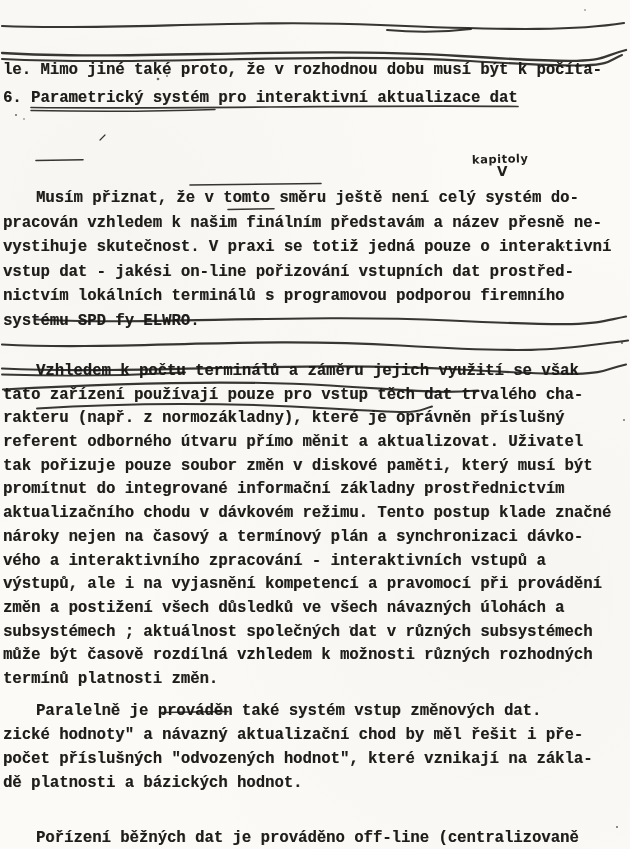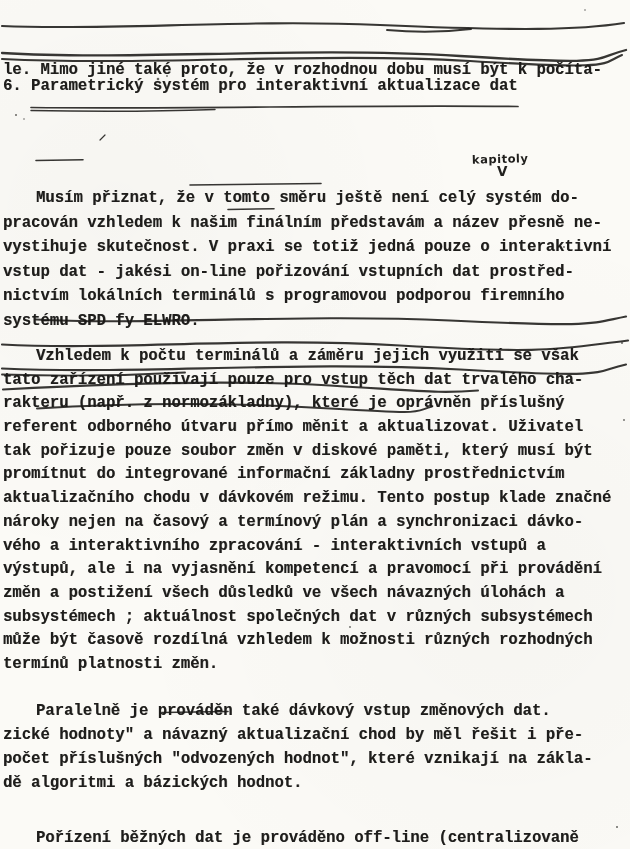--- a/index.html
+++ b/index.html
@@ -22,23 +22,23 @@
     color:var(--ink);
     text-shadow:0.4px 0.3px 0.3px rgba(30,29,27,0.5);
   }
   .block{
     position:absolute;
     left:3px;right:1px;
     white-space:pre;
   }
   .block .ln{height:var(--lh);line-height:var(--lh);}
   .carry{--lh:25px;top:4px;}
-  .headline{--lh:25px;top:74px;line-height:25px;}
+  .headline{--lh:25px;top:86px;line-height:25px;}
   .p1{--lh:24.5px;top:132px;}
-  .p2{--lh:23.7px;top:291px;}
+  .p2{--lh:23.7px;top:306px;}
   .p3{--lh:24px;top:645px;}
   .p4{--lh:25.5px;top:772px;}
   .para .ln:first-child{text-indent:33px;}
   .annot{
     position:absolute;
     font-family:"DejaVu Sans",sans-serif;
     font-weight:700;
     color:#201f1d;
     text-shadow:none;
   }
@@ -74,21 +74,21 @@
   <div class="block para p1">
     
   <div class="ln">Musím přiznat, že v tomto směru ještě není celý systém do-</div><div class="ln">pracován vzhledem k našim finálním představám a název přesně ne-</div><div class="ln">vystihuje skutečnost. V praxi se totiž jedná pouze o interaktivní</div><div class="ln">vstup dat - jakési on-line pořizování vstupních dat prostřed-</div><div class="ln">nictvím lokálních terminálů s programovou podporou firemního</div><div class="ln">systému SPD fy ELWRO.</div></div>
 
   <div class="block para p2">
     
   <div class="ln">Vzhledem k počtu terminálů a záměru jejich využití se však</div><div class="ln">tato zařízení používají pouze pro vstup těch dat trvalého cha-</div><div class="ln">rakteru (např. z normozákladny), které je oprávněn příslušný</div><div class="ln">referent odborného útvaru přímo měnit a aktualizovat. Uživatel</div><div class="ln">tak pořizuje pouze soubor změn v diskové paměti, který musí být</div><div class="ln">promítnut do integrované informační základny prostřednictvím</div><div class="ln">aktualizačního chodu v dávkovém režimu. Tento postup klade značné</div><div class="ln">nároky nejen na časový a termínový plán a synchronizaci dávko-</div><div class="ln">vého a interaktivního zpracování - interaktivních vstupů a</div><div class="ln">výstupů, ale i na vyjasnění kompetencí a pravomocí při provádění</div><div class="ln">změn a postižení všech důsledků ve všech návazných úlohách a</div><div class="ln">subsystémech ; aktuálnost společných dat v různých subsystémech</div><div class="ln">může být časově rozdílná vzhledem k možnosti různých rozhodných</div><div class="ln">termínů platnosti změn.</div></div>
 
   <div class="block para p3">
     
-  <div class="ln">Paralelně je prováděn také dávkový vstup změnových dat.</div><div class="ln">zické hodnoty" a návazný aktualizační chod by měl řešit i pře-</div><div class="ln">počet příslušných "odvozených hodnot", které vznikají na zákla-</div><div class="ln">dě algoritmi a bázických hodnot.</div></div>
+  <div class="ln">Paralelně je prováděn také systém vstup změnových dat.</div><div class="ln">zické hodnoty" a návazný aktualizační chod by měl řešit i pře-</div><div class="ln">počet příslušných "odvozených hodnot", které vznikají na zákla-</div><div class="ln">dě platnosti a bázických hodnot.</div></div>
 
   <div class="block para p4">
     
   <div class="ln">Pořízení běžných dat je prováděno off-line (centralizovaně</div></div>
 
   <div class="annot kapitoly">kapitoly</div>
   <div class="annot caret">V</div>
 
   <svg class="overlay" width="630" height="849" viewBox="0 0 630 849">
 

